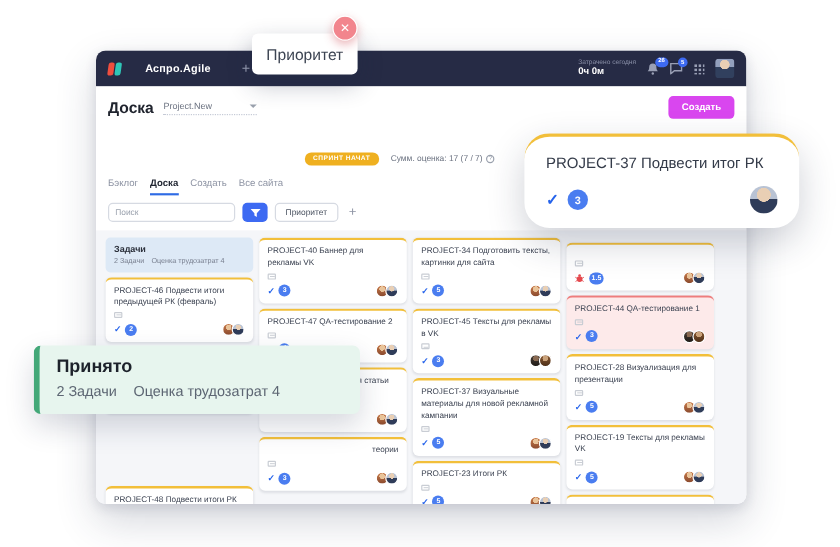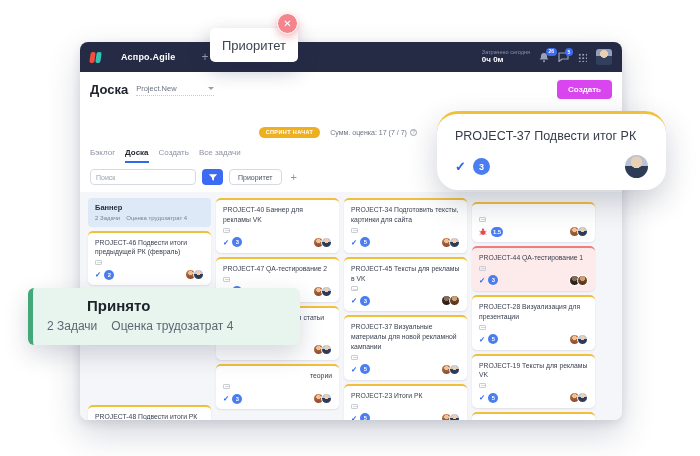--- a/index.html
+++ b/index.html
@@ -127,21 +127,21 @@
   .float-est { width:17px; height:17px; border-radius:50%; background:#4a7df0; color:#fff;
                font-size:9px; font-weight:bold; display:flex; align-items:center; justify-content:center;
                margin-left:7px; }
   .float-avatar { margin-left:auto; width:23px; height:23px; border-radius:50%;
                   background:radial-gradient(circle at 50% 32%, #e9cfb4 0 29%, transparent 31%),
                              linear-gradient(180deg,#b9c3d4 0 46%, #2f3c59 47%); }
 
   .green-panel { position:absolute; left:28px; top:288px; width:272px; height:57px; z-index:25;
                  background:#e7f5ee; border-left:5px solid #43a878; border-radius:6px;
                  box-shadow:0 10px 24px rgba(30,40,70,.18); padding:9px 14px; }
-  .green-title { font-size:15px; font-weight:bold; color:#1d222b;margin-left:40px; }
+  .green-title { font-size:15px; font-weight:bold; color:#1d222b; }
   .green-meta { font-size:12px; color:#5d6673; margin-top:5px; display:flex; gap:14px; }
 </style>
 </head>
 <body>
 
 <div class="window">
 
   <div class="topbar">
     <span class="logo-mark">
         <i></i>
@@ -185,21 +185,21 @@
       <span class="project-name">Project.New</span>
       <span class="chev"></span>
     </span>
     <button class="create-btn">Создать</button>
   </div>
 
   <div class="tabs-row">
     <span class="tab">Бэклог</span>
     <span class="tab active">Доска</span>
     <span class="tab">Создать</span>
-    <span class="tab">Все задачи</span>
+    <span class="tab">Все сайта</span>
     <span class="sprint-pill">СПРИНТ НАЧАТ</span>
     <span class="score">
       <span>Сумм. оценка: 17 (7 / 7)</span>
       <span class="info-ic">?</span>
     </span>
   </div>
 
   <div class="filter-row">
     <input class="search-box" placeholder="Поиск" style="">
     <button class="funnel-btn">
@@ -207,21 +207,21 @@
           <path d="M1 1h10L7.2 5.2V9L4.8 7.4V5.2z" fill="#fff"></path>
         </svg>
     </button>
     <span class="chip">Приоритет</span>
     <span class="add-filter">+</span>
   </div>
 
   <div class="kanban">
       <div class="kanban-col">
         <div class="col-header theme-blue">
-          <div class="col-title">Баннер</div>
+          <div class="col-title">Задачи</div>
           <div class="col-meta">
             <span>2 Задачи</span>
             <span>Оценка трудозатрат 4</span>
           </div>
         </div>
         <div class="card">
           <div class="card-title">PROJECT-46 Подвести итоги предыдущей РК (февраль)</div>
           <span class="desc-icon"></span>
           <div class="card-footer">
             <span class="check">✓</span>

